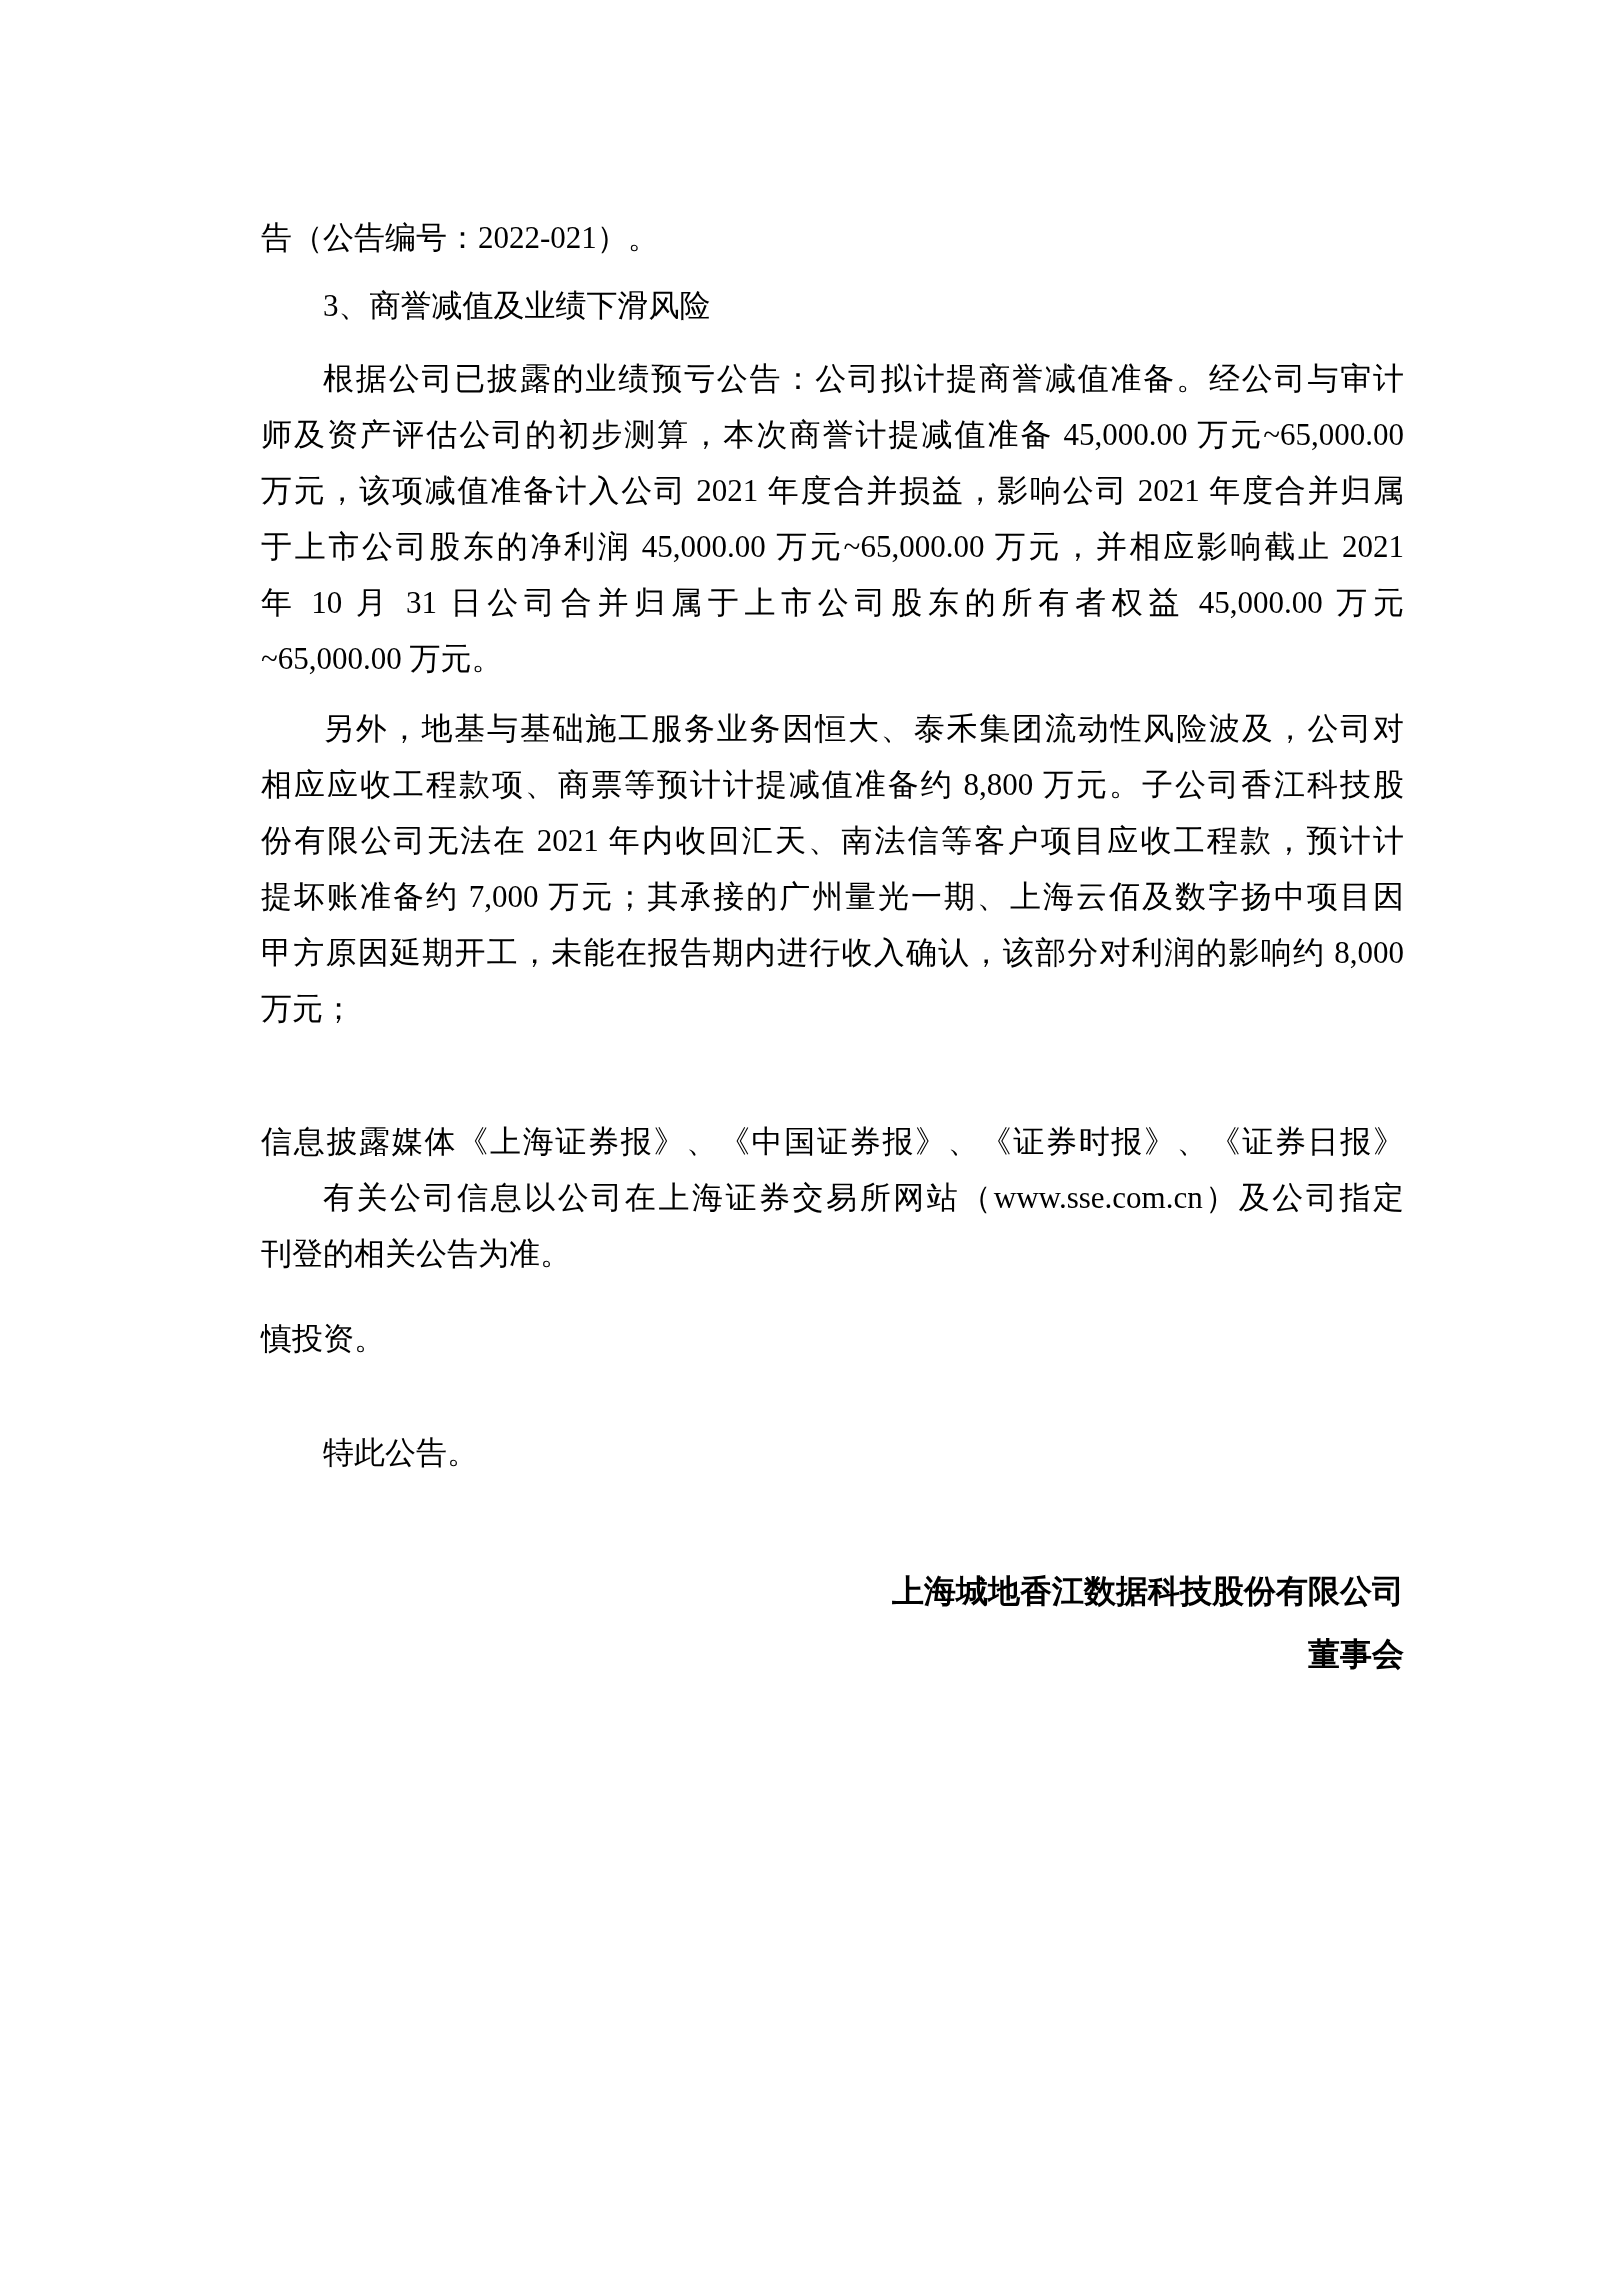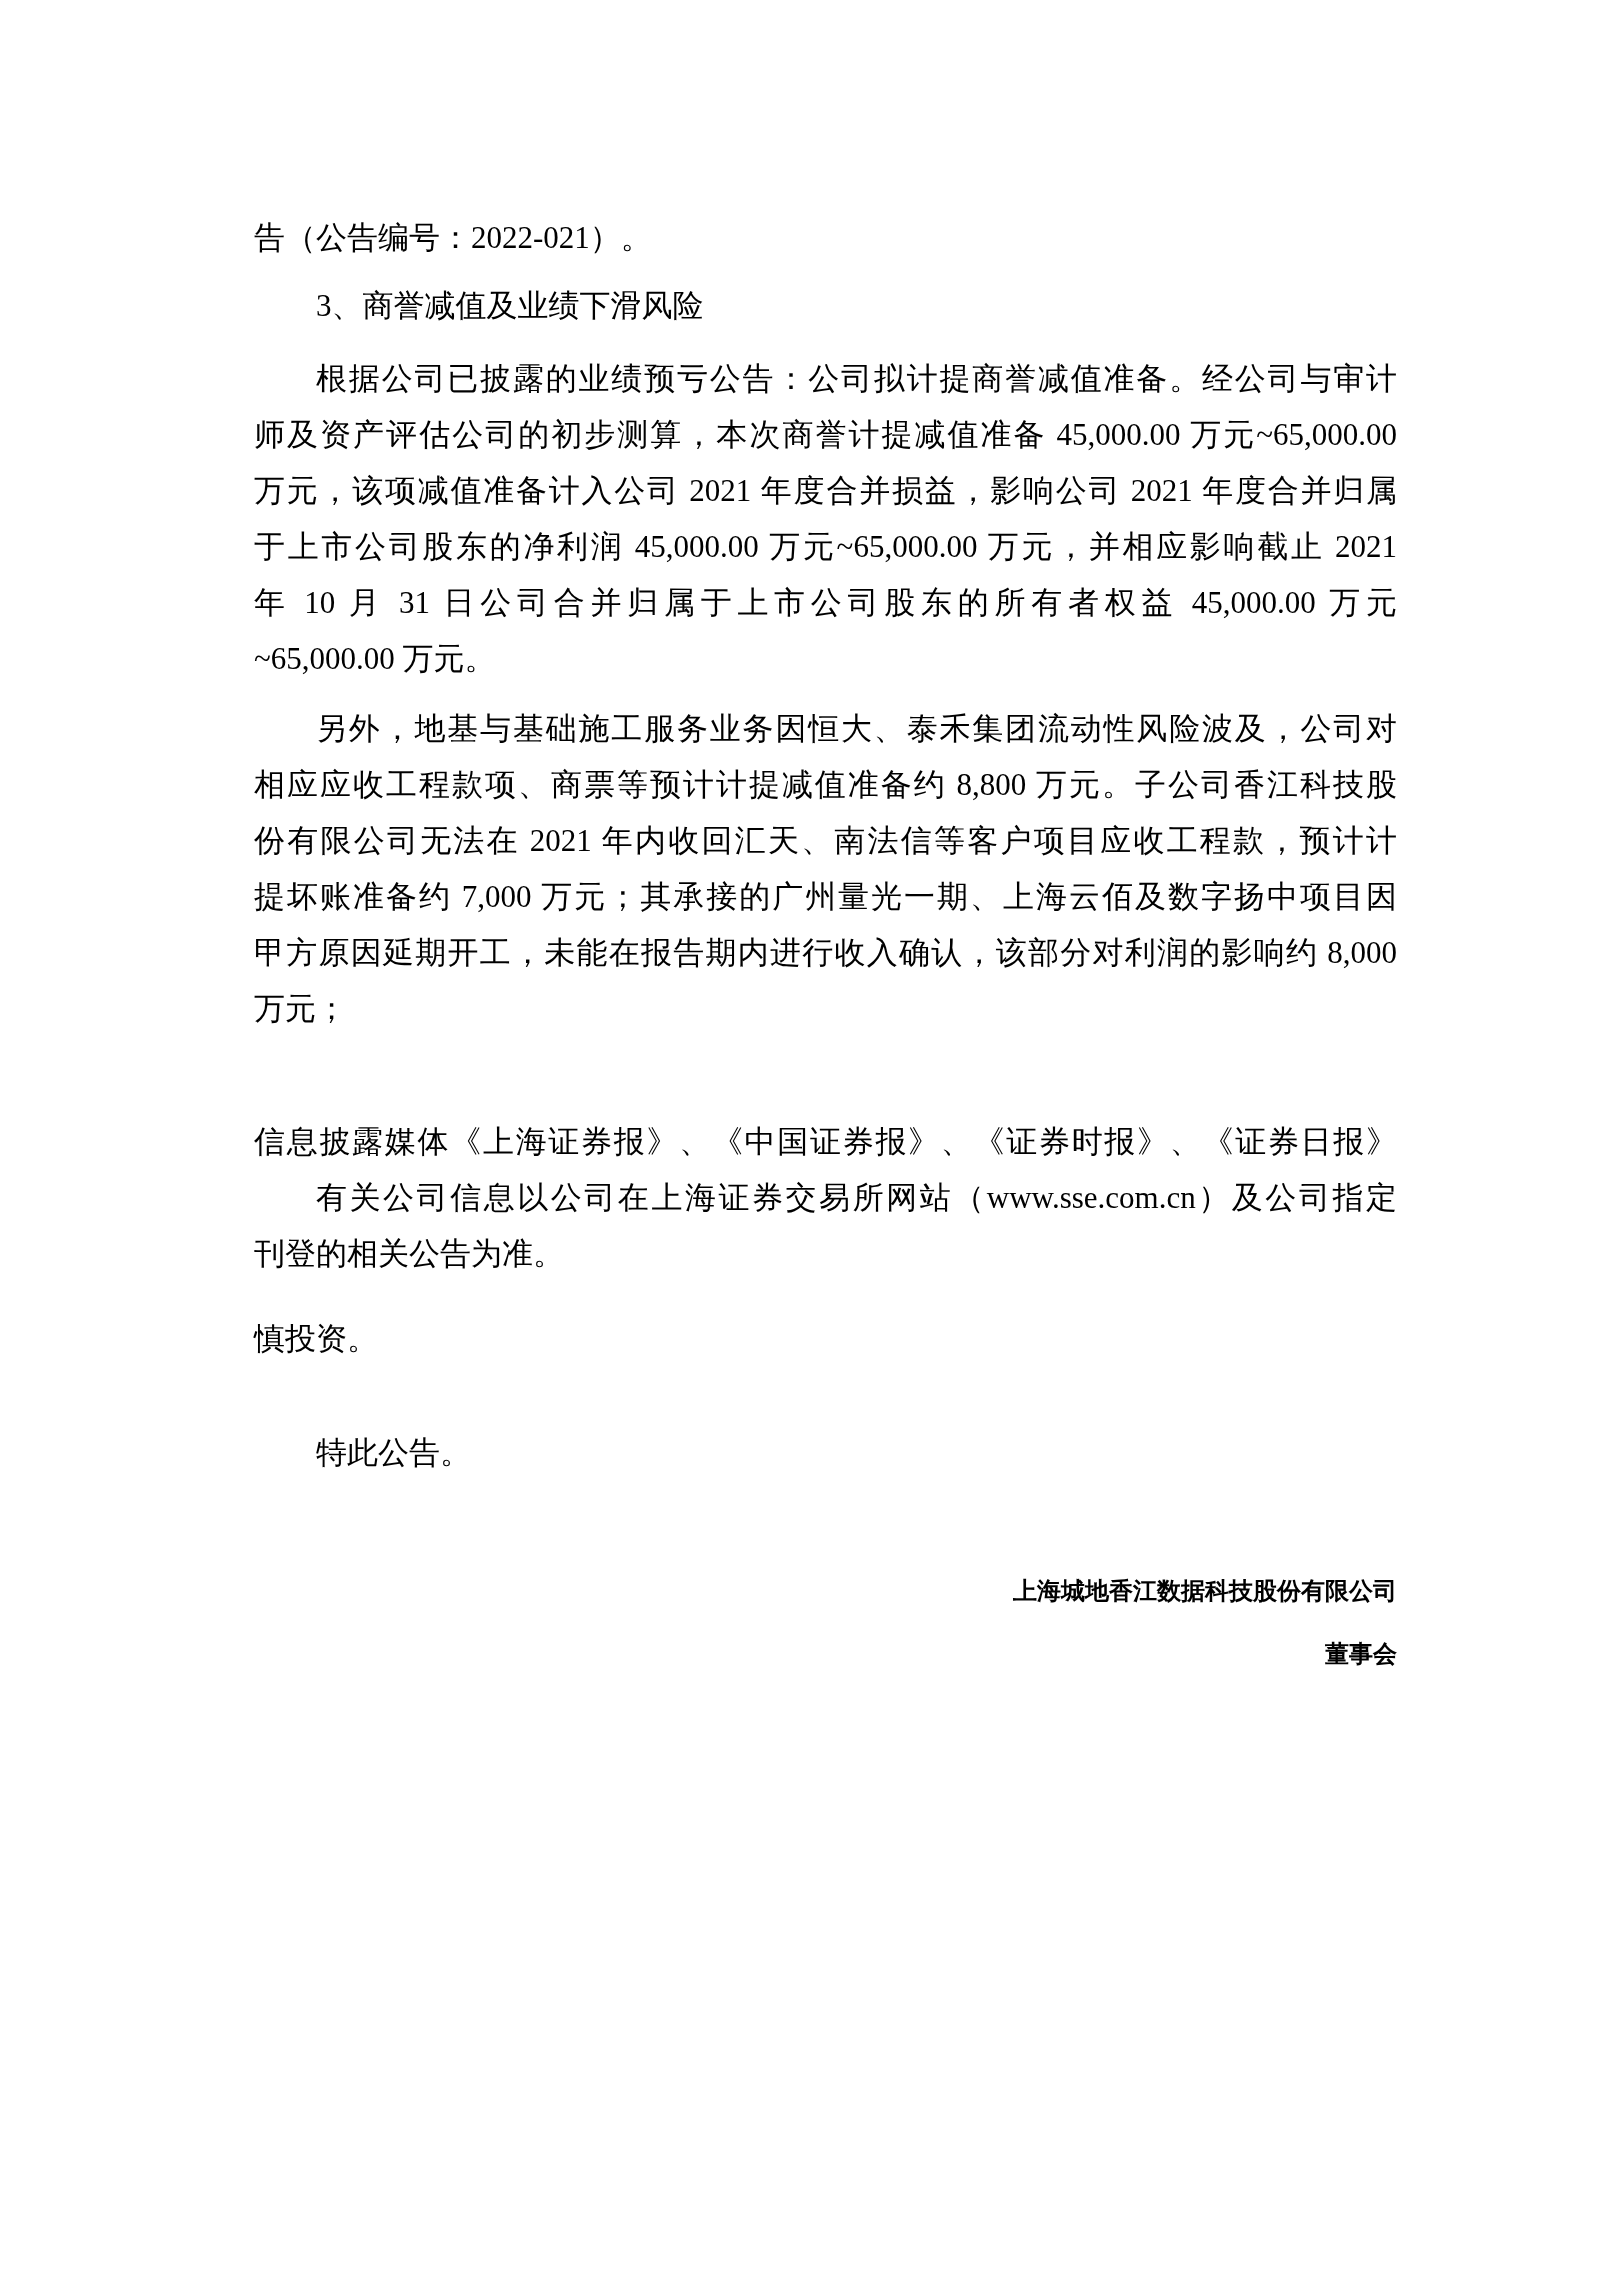--- a/index.html
+++ b/index.html
@@ -11,21 +11,21 @@
     position: relative;
     width: 1623px;
     height: 2295px;
     background: #ffffff;
     color: #000000;
     font-family: "Liberation Serif", "DejaVu Serif", serif;
     overflow: hidden;
   }
   .content {
     position: absolute;
-    left: 254px;
+    left: 261px;
     top: 210px;
     width: 1143px;
   }
   .line {
     font-size: 31px;
     line-height: 56px;
     white-space: nowrap;
   }
   
   .jl {
@@ -41,21 +41,21 @@
     font-weight: normal;
     margin-top: 12px;
   }
   .para-1 { margin-top: 17px; }
   .para-2 { margin-top: 14.4px; }
   .para-3 { margin-top: 77px; }
   .para-4 { margin-top: 29px; }
   .closing { margin-top: 58px; }
   .signature { margin-top: 79px; }
   .sig-line {
-    font-size: 24px;
+    font-size: 32px;
     line-height: 63px;
     font-weight: bold;
     text-align: right;
     white-space: nowrap;
   }
 </style>
 </head>
 <body>
 
 <div class="page">

